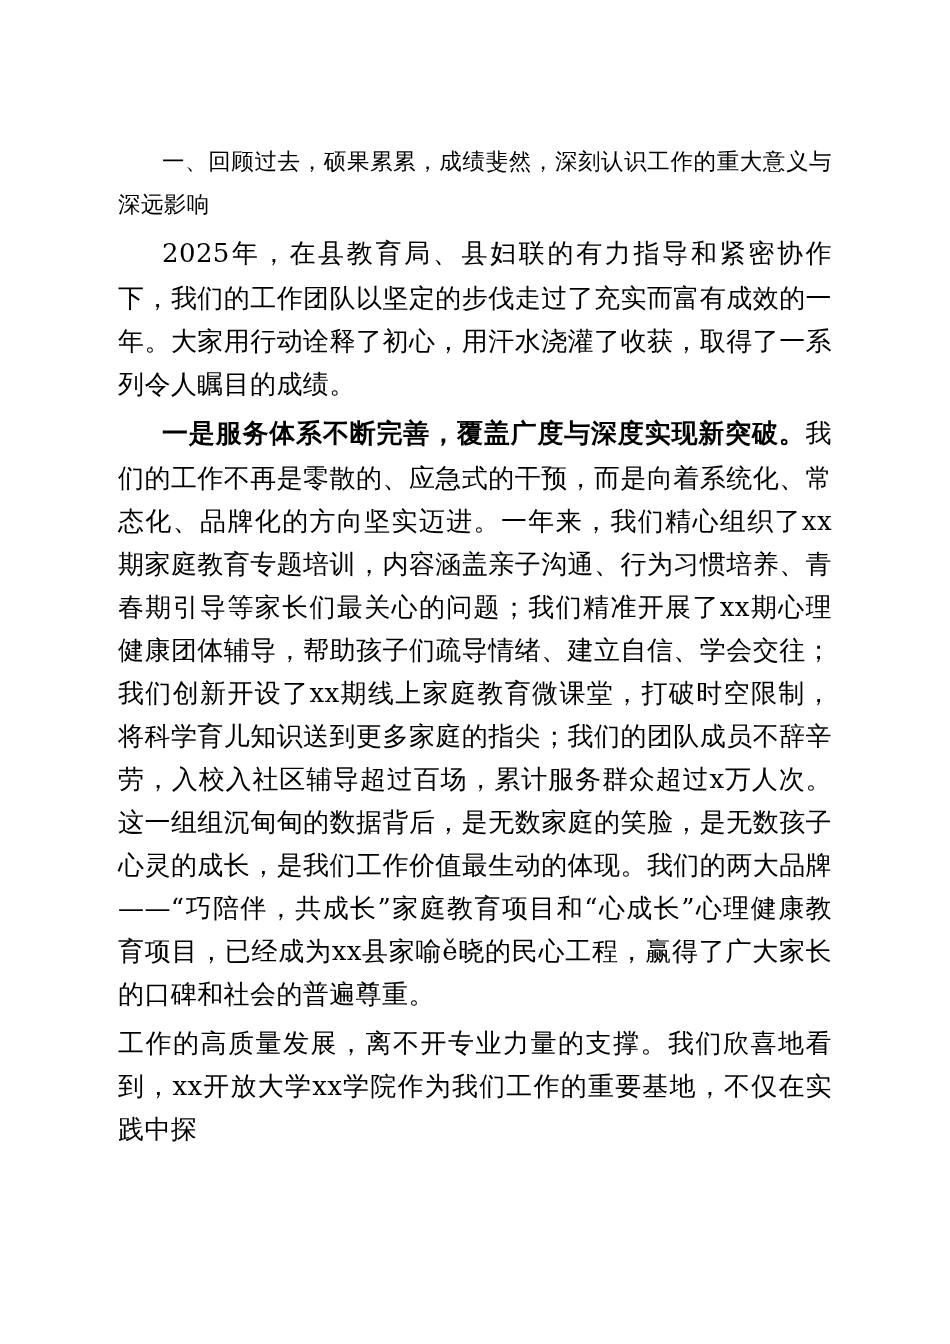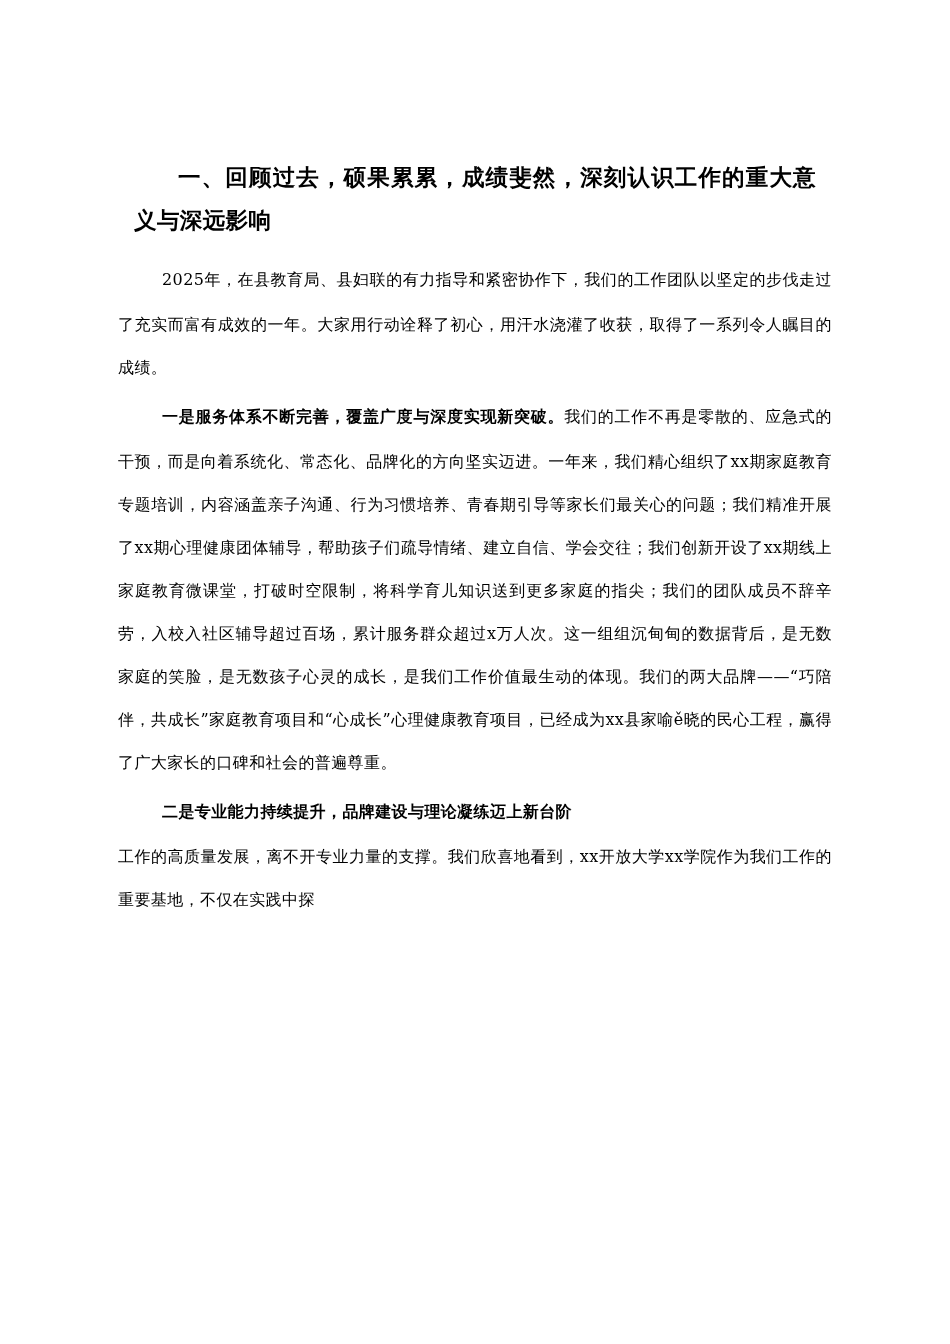--- a/index.html
+++ b/index.html
@@ -6,31 +6,31 @@
   body { width: 950px; height: 1344px; position: relative; overflow: hidden; }
   .page {
     position: absolute;
     left: 118px;
     top: 140px;
     width: 714px;
     color: #000000;
   }
   .heading {
     font-family: "DejaVu Sans", "Liberation Sans", sans-serif;
-    font-weight: bold;
+    font-weight: normal;
     font-size: 22.5px;
     line-height: 43px;
     letter-spacing: 0.4px;
     text-indent: 44px;
-    margin: 16px;
+    margin: 0;
     text-align: justify;
   }
   .para {
     font-family: "DejaVu Serif", "Liberation Serif", serif;
-    font-size: 16px;
+    font-size: 26px;
     line-height: 43px;
     letter-spacing: 0.4px;
     text-indent: 44px;
     margin: 0;
     text-align: justify;
     text-align-last: left;
   }
   .para + .para, .heading + .para { margin-top: 6px; }
   .lead {
     font-family: Liberation Mono, monospace;
@@ -46,15 +46,15 @@
 
   <p class="para">
     <span class="lead"></span><span>2025年，在县教育局、县妇联的有力指导和紧密协作下，我们的工作团队以坚定的步伐走过了充实而富有成效的一年。大家用行动诠释了初心，用汗水浇灌了收获，取得了一系列令人瞩目的成绩。</span>
   </p>
 
   <p class="para">
     <span class="lead">一是服务体系不断完善，覆盖广度与深度实现新突破。</span><span>我们的工作不再是零散的、应急式的干预，而是向着系统化、常态化、品牌化的方向坚实迈进。一年来，我们精心组织了xx期家庭教育专题培训，内容涵盖亲子沟通、行为习惯培养、青春期引导等家长们最关心的问题；我们精准开展了xx期心理健康团体辅导，帮助孩子们疏导情绪、建立自信、学会交往；我们创新开设了xx期线上家庭教育微课堂，打破时空限制，将科学育儿知识送到更多家庭的指尖；我们的团队成员不辞辛劳，入校入社区辅导超过百场，累计服务群众超过x万人次。这一组组沉甸甸的数据背后，是无数家庭的笑脸，是无数孩子心灵的成长，是我们工作价值最生动的体现。我们的两大品牌——“巧陪伴，共成长”家庭教育项目和“心成长”心理健康教育项目，已经成为xx县家喻ě晓的民心工程，赢得了广大家长的口碑和社会的普遍尊重。</span>
   </p>
 
   <p class="para">
-    <span class="lead">二是专业能力持续提升，品牌建设与理论凝练迈上新台阶</span><span class="line" style="text-indent:0;">工作的高质量发展，离不开专业力量的支撑。我们欣喜地看到，xx开放大学xx学院作为我们工作的重要基地，不仅在实践中探</span>
+    <span class="line" style="text-indent:0;">工作的高质量发展，离不开专业力量的支撑。我们欣喜地看到，xx开放大学xx学院作为我们工作的重要基地，不仅在实践中探</span>
   </p>
 </div>
 
 </body></html>

